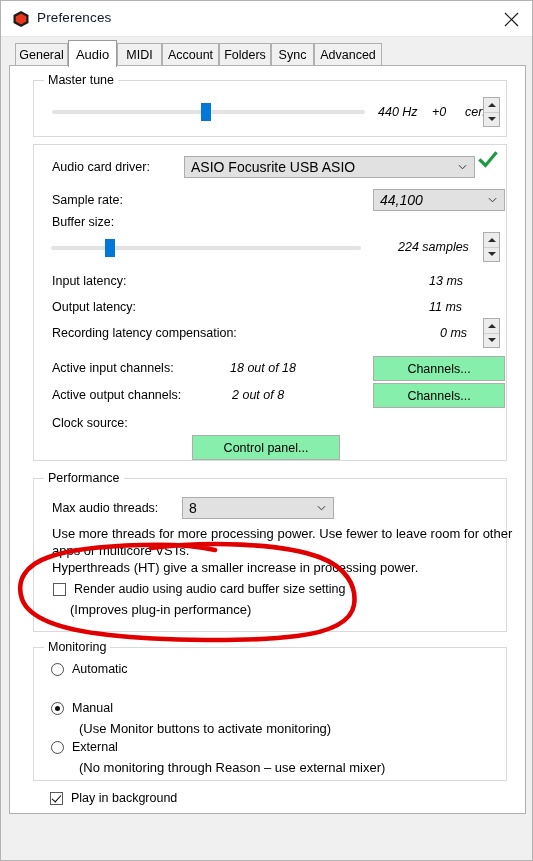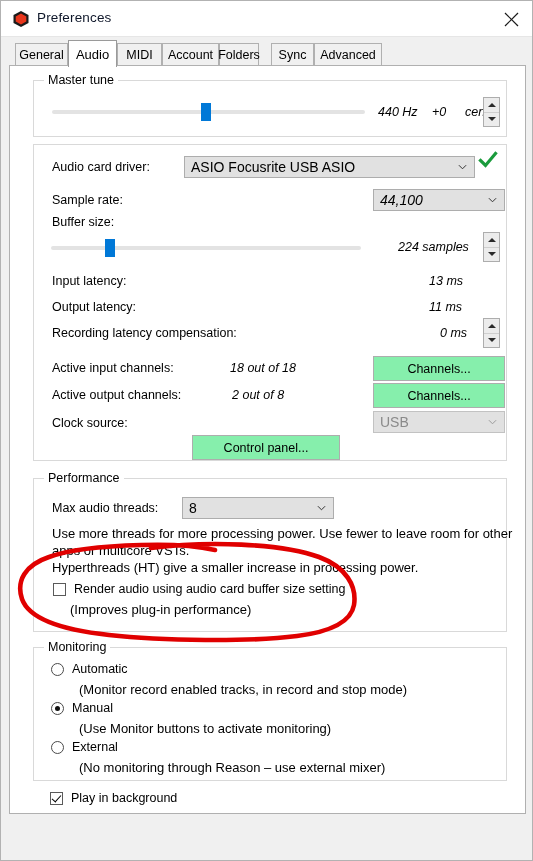--- a/index.html
+++ b/index.html
@@ -256,21 +256,21 @@
         <line x1="14" y1="1" x2="1" y2="14" stroke="#1a1a1a" stroke-width="1.2"></line>
       </svg>
     </div>
   </div>
 
   <div id="tabstrip">
     <div class="tab" style="left:14px;  width:53px;">General</div>
     <div class="tab selected" style="left:67px;  width:49px;">Audio</div>
     <div class="tab" style="left:116px; width:45px;">MIDI</div>
     <div class="tab" style="left:161px; width:57px;">Account</div>
-    <div class="tab" style="left:218px; width:40px;">Folders</div>
+    <div class="tab" style="left:218px; width:52px;">Folders</div>
     <div class="tab" style="left:270px; width:43px;">Sync</div>
     <div class="tab" style="left:313px; width:68px;">Advanced</div>
   </div>
 
   <div id="page">
 
     <div class="group" style="left:23px; top:14px; width:474px; height:57px;">
       <div class="group-title">Master tune</div>
 
       <div class="slider" style="left:18px; top:20px; width:313px;">
@@ -345,26 +345,20 @@
 
       <div class="lbl" style="left:18px; top:216px;">Active input channels:</div>
       <div class="val" style="left:196px; top:216px;">18 out of 18</div>
       <div class="btn" style="left:339px; top:211px; width:132px; height:25px;">Channels...</div>
 
       <div class="lbl" style="left:18px; top:243px;">Active output channels:</div>
       <div class="val" style="left:198px; top:243px;">2 out of 8</div>
       <div class="btn" style="left:339px; top:238px; width:132px; height:25px;">Channels...</div>
 
       <div class="lbl" style="left:18px; top:271px;">Clock source:</div>
-      <div class="combo disabled" style="left:339px; top:266px; width:132px;">
-        <span>USB</span>
-        <svg class="chev" viewBox="0 0 10 10">
-          <polyline points="1,3 5,7 9,3" fill="none" stroke="#9b9b9b" stroke-width="1.1"></polyline>
-        </svg>
-      </div>
 
       <div class="btn" style="left:158px; top:290px; width:148px; height:25px;">Control panel...</div>
     </div>
 
     <div class="group" style="left:23px; top:412px; width:474px; height:154px;">
       <div class="group-title">Performance</div>
 
       <div class="lbl" style="left:18px; top:22px;">Max audio threads:</div>
       <div class="combo" style="left:148px; top:18px; width:152px;">
         <span>8</span>
@@ -384,21 +378,20 @@
       <div class="hint" style="left:36px; top:123px;">(Improves plug-in performance)</div>
     </div>
 
     <div class="group" style="left:23px; top:581px; width:474px; height:134px;">
       <div class="group-title">Monitoring</div>
 
       <div class="rbrow" style="left:17px; top:14px;">
         <span class="radio"></span>
         <span class="rbtxt">Automatic</span>
       </div>
-      <div class="hint" style="left:45px; top:34px;">(Monitor record enabled tracks, in record and stop mode)</div>
 
       <div class="rbrow" style="left:17px; top:53px;">
         <span class="radio on"></span>
         <span class="rbtxt">Manual</span>
       </div>
       <div class="hint" style="left:45px; top:73px;">(Use Monitor buttons to activate monitoring)</div>
 
       <div class="rbrow" style="left:17px; top:92px;">
         <span class="radio"></span>
         <span class="rbtxt">External</span>

